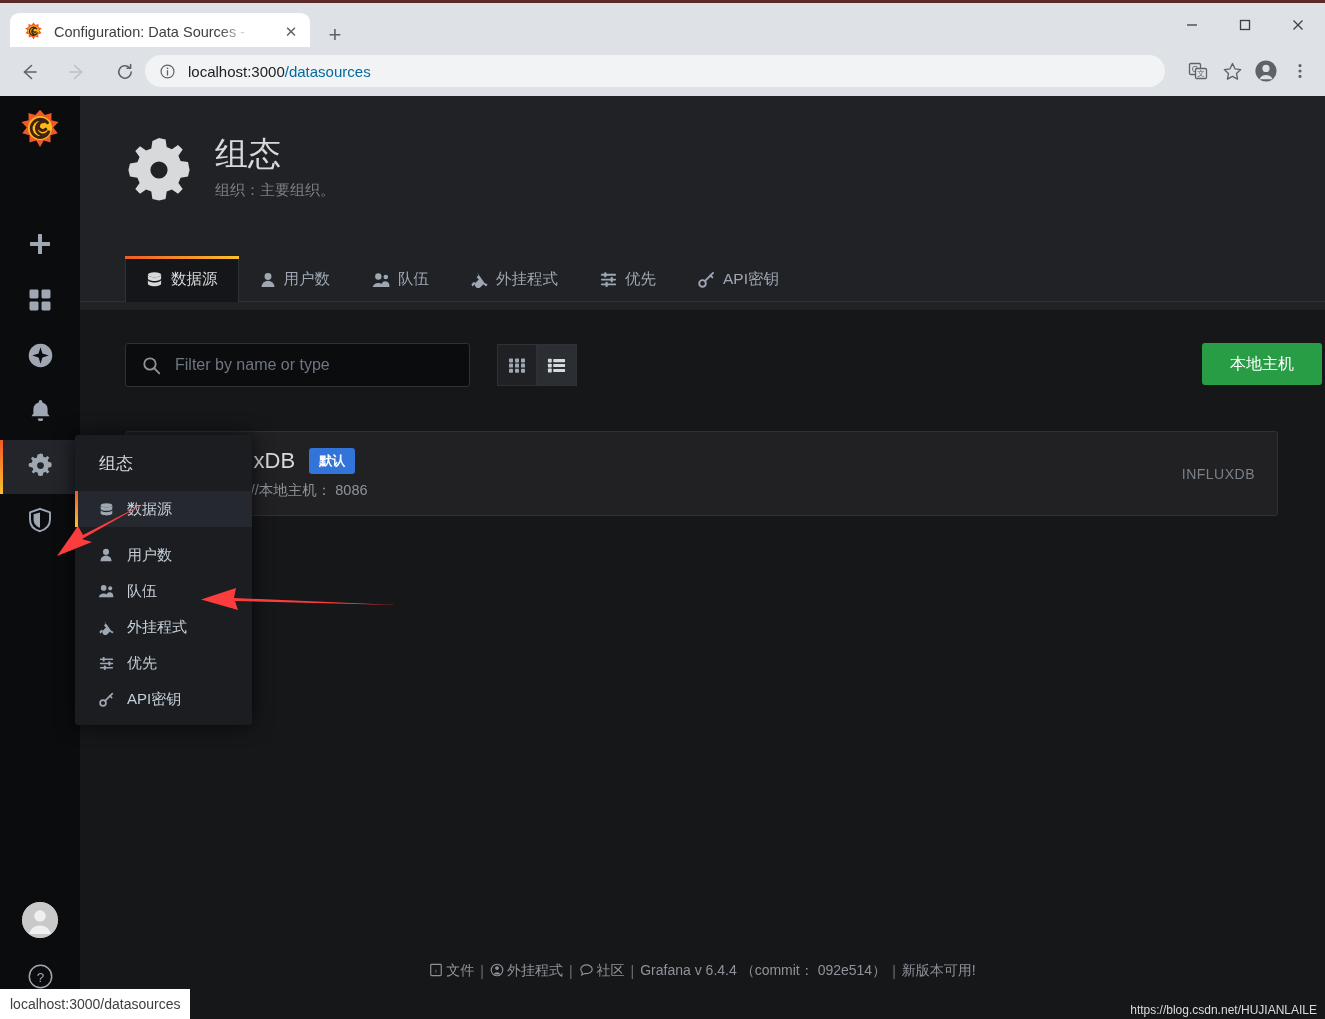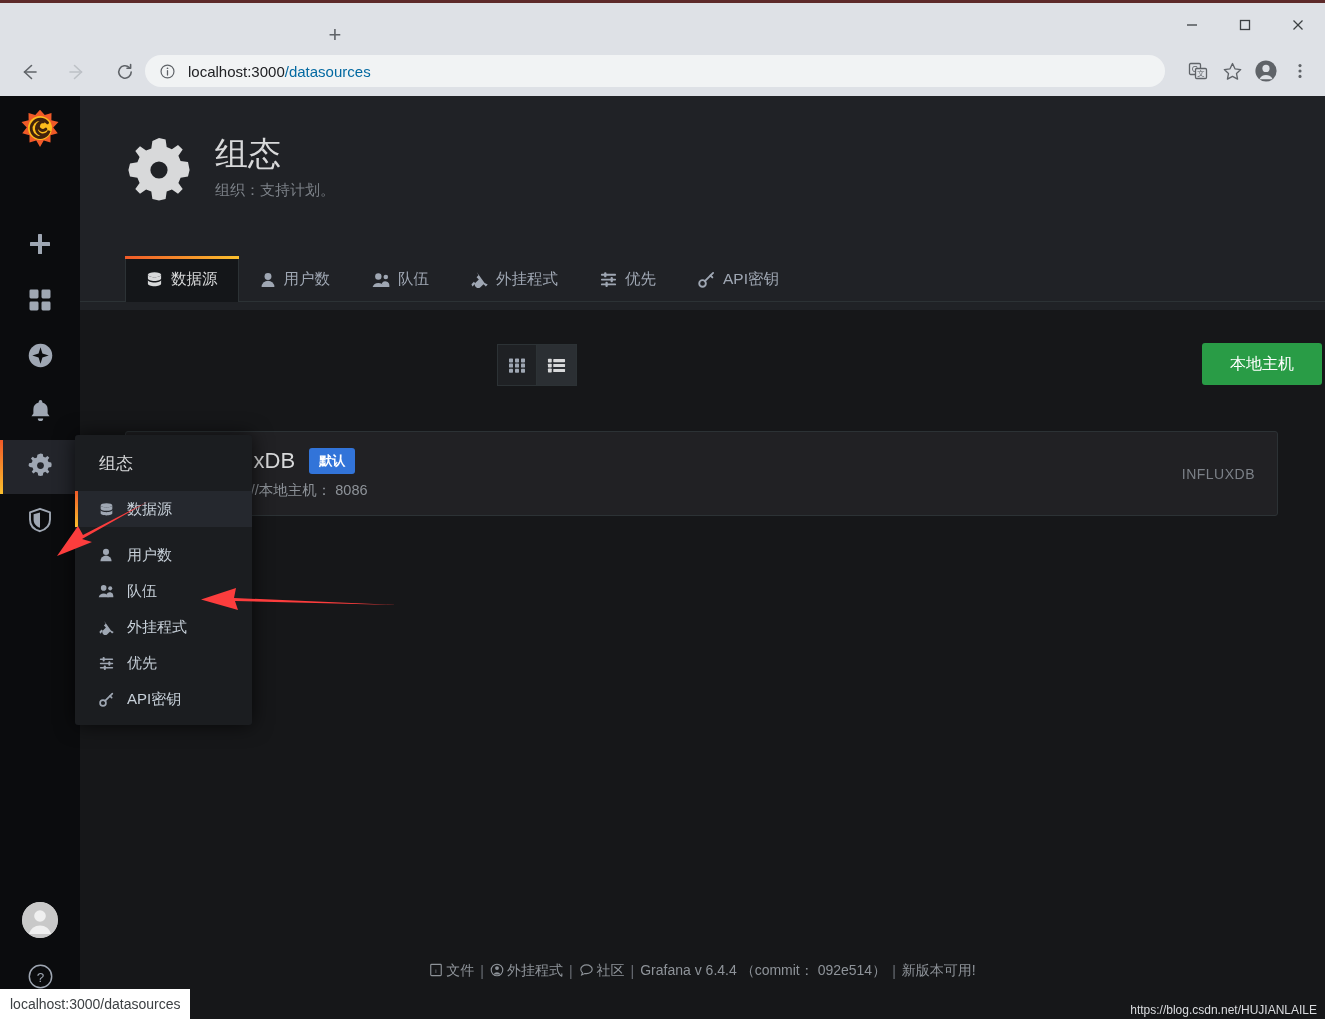--- a/index.html
+++ b/index.html
@@ -212,20 +212,32 @@
     font-size:12px; color:#d9dbde; z-index:70;
   }
 </style>
 </head>
 <body>
 
 <div id="browser-chrome">
   <div id="titlebar-top-border"></div>
 
   <div id="tabstrip">
+    <div id="browser-tab">
+      <span id="tab-favicon">
+        <svg viewBox="0 0 32 32" width="19" height="19">
+          <path d="M16 1 L19.5 5 L24.5 3.5 L24.5 9 L30 10.5 L26 14.5 L29.5 19 L24 20.5 L24 26 L19 24.5 L16 29.5 L13 24.5 L8 26 L8 20.5 L2.5 19 L6 14.5 L2 10.5 L7.5 9 L7.5 3.5 L12.5 5 Z" fill="#f05a28"></path>
+          <circle cx="16" cy="15" r="9.2" fill="#fcbb1c"></circle>
+          <path d="M16 8.2a6.8 6.8 0 1 0 6.2 9.6 5.2 5.2 0 1 1-5.4-7.6 3.4 3.4 0 1 0 1.6 6.4" fill="#fff" opacity="0"></path>
+          <path d="M21.6 11.4a6.9 6.9 0 1 0 1.2 6.1 5 5 0 1 1-3.4-6.7 3.3 3.3 0 1 0 0.9 5.5" fill="none" stroke="#3b2411" stroke-width="2.1" stroke-linecap="round"></path>
+        </svg>
+      </span>
+      <span id="tab-title">Configuration: Data Sources -</span>
+      <span id="tab-close-btn">✕</span>
+    </div>
     <div id="new-tab-btn">+</div>
   </div>
 
   <div id="win-controls">
     <div class="win-btn">
       <svg width="14" height="14" viewBox="0 0 14 14">
           <line x1="2" y1="7" x2="12" y2="7" stroke="#3c4043" stroke-width="1.3"></line>
         </svg>
     </div>
     <div class="win-btn">
@@ -388,21 +400,21 @@
 
     <div id="page-header-inner">
       <span id="page-header-icon">
         <svg viewBox="0 0 68 68" width="68" height="68">
           <path d="M34 2l6.6 1.6 1.1 7.4 5.2 2.2 6.1-4.3 4.7 4.7-4.3 6.1 2.2 5.2 7.4 1.1L64.6 34l-1.6 6.6-7.4 1.1-2.2 5.2 4.3 6.1-4.7 4.7-6.1-4.3-5.2 2.2-1.1 7.4L34 64.6l-6.6-1.6-1.1-7.4-5.2-2.2-6.1 4.3-4.7-4.7 4.3-6.1-2.2-5.2-7.4-1.1L3.4 34l1.6-6.6 7.4-1.1 2.2-5.2-4.3-6.1 4.7-4.7 6.1 4.3 5.2-2.2 1.1-7.4z" fill="#d8d9da"></path>
           <circle cx="34" cy="34" r="8.6" fill="#202226"></circle>
         </svg>
       </span>
       <div>
         <div id="page-title">组态</div>
-        <div id="page-subtitle">组织：支持计划。</div>
+        <div id="page-subtitle">组织：主要组织。</div>
       </div>
     </div>
 
     <div id="tabbar-rule"></div>
     <div id="tabbar">
 
       <div class="gf-tab active">
         <span class="tab-ico">
           <svg width="17" height="17" viewBox="0 0 18 18">
               <ellipse cx="9" cy="4" rx="7" ry="2.6"></ellipse>
@@ -465,20 +477,29 @@
               <circle cx="4.8" cy="13.2" r="3.5" fill="none" stroke="#9fa7b3" stroke-width="2"></circle>
               <line x1="7.3" y1="10.7" x2="16" y2="2" stroke="#9fa7b3" stroke-width="2" stroke-linecap="round"></line>
               <line x1="13.2" y1="4.8" x2="15.2" y2="6.8" stroke="#9fa7b3" stroke-width="2" stroke-linecap="round"></line>
             </svg>
         </span>
         <span>API密钥</span>
       </div>
     </div>
 
     <div id="ds-toolbar">
+      <div id="filter-box">
+        <span id="filter-icon">
+          <svg width="19" height="19" viewBox="0 0 20 20">
+              <circle cx="8.4" cy="8.4" r="6" fill="none" stroke="#8e9399" stroke-width="1.9"></circle>
+              <line x1="12.9" y1="12.9" x2="18.2" y2="18.2" stroke="#8e9399" stroke-width="1.9" stroke-linecap="round"></line>
+            </svg>
+        </span>
+        <input id="filter-input" type="text" placeholder="Filter by name or type" style="">
+      </div>
 
       <div id="view-toggle">
         <div class="view-btn">
           <svg width="18" height="18" viewBox="0 0 18 18" fill="#9fa7b3">
               <rect x="1" y="2.4" width="4" height="4" rx="0.7"></rect>
               <rect x="7" y="2.4" width="4" height="4" rx="0.7"></rect>
               <rect x="13" y="2.4" width="4" height="4" rx="0.7"></rect>
               <rect x="1" y="7.6" width="4" height="4" rx="0.7"></rect>
               <rect x="7" y="7.6" width="4" height="4" rx="0.7"></rect>
               <rect x="13" y="7.6" width="4" height="4" rx="0.7"></rect>

